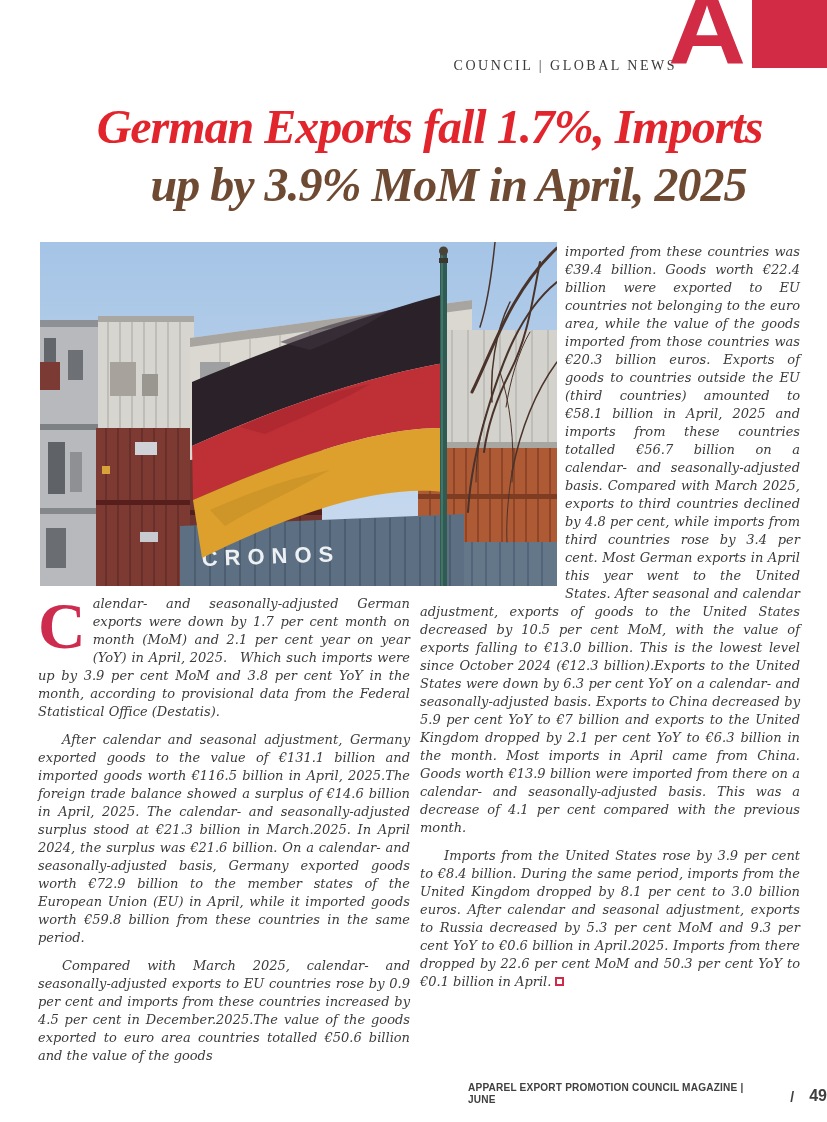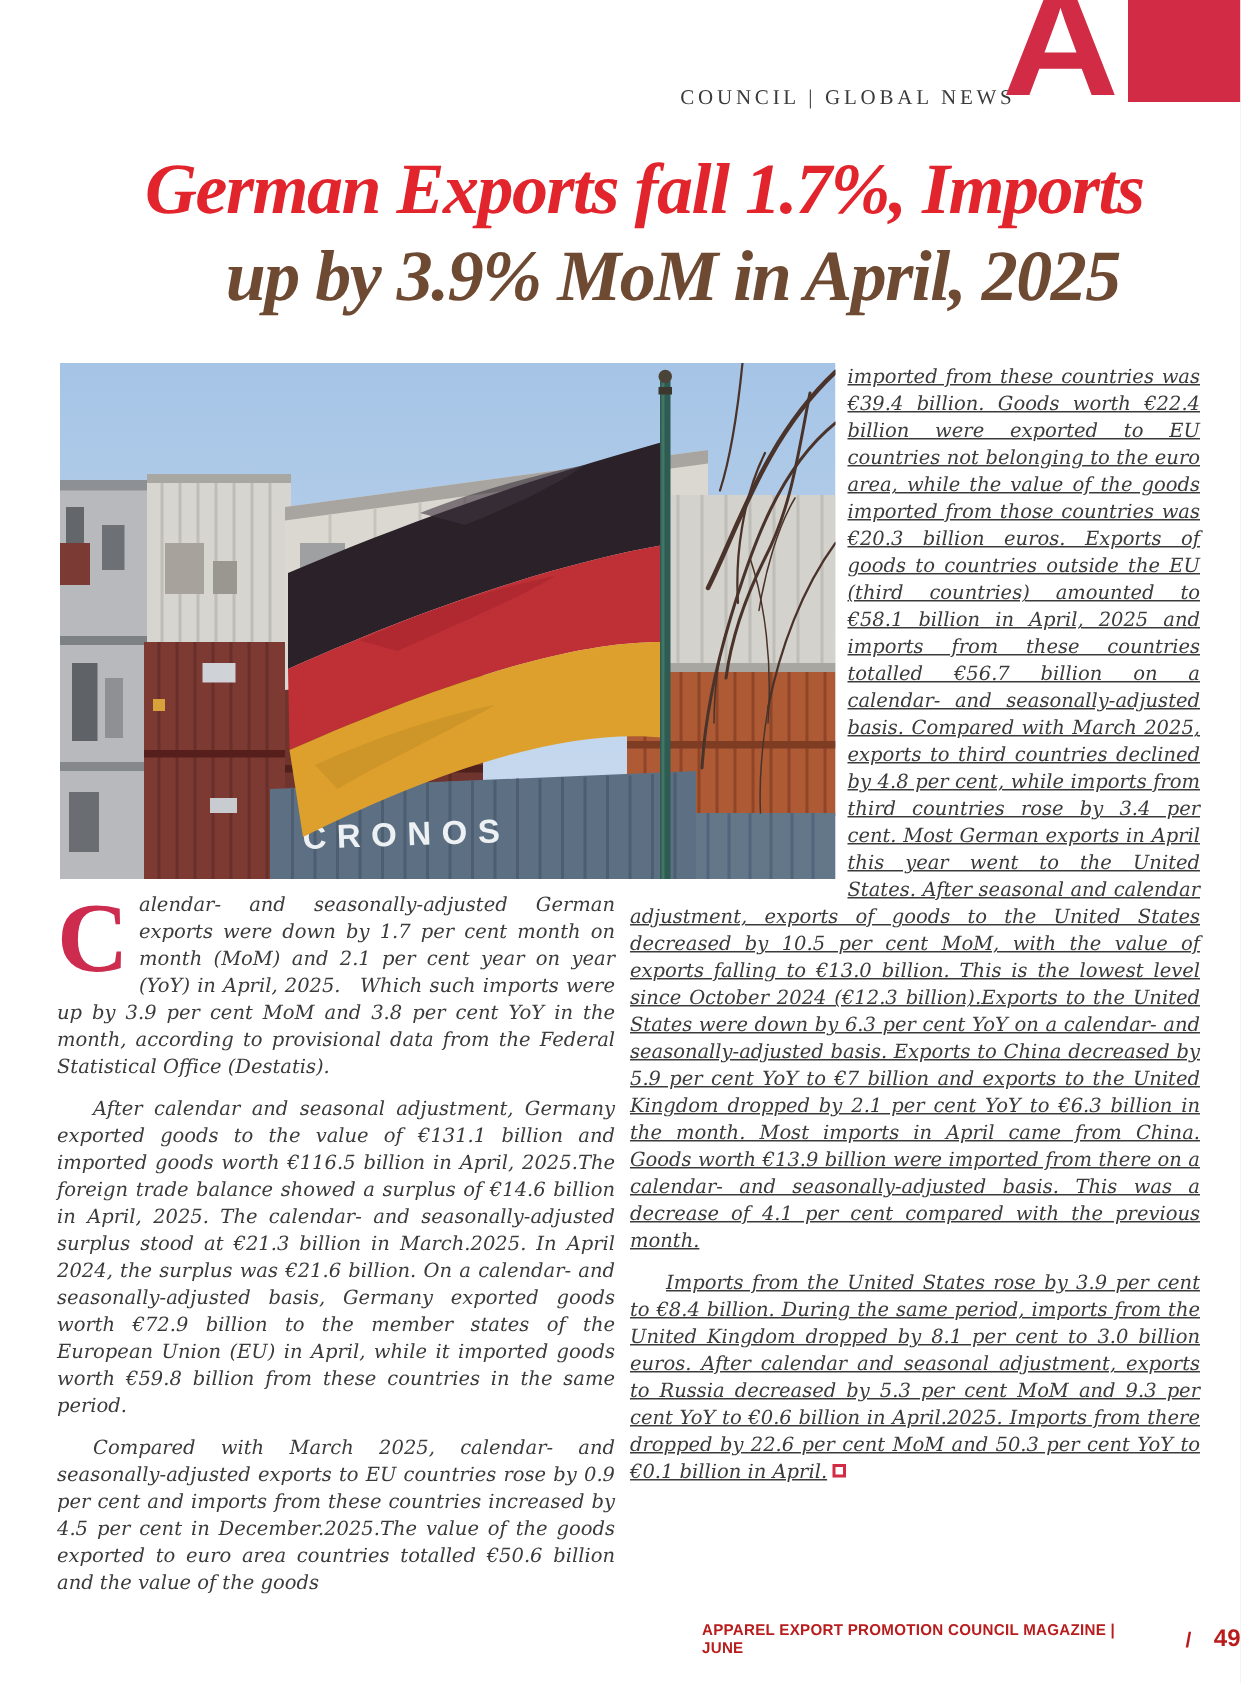--- a/index.html
+++ b/index.html
@@ -53,42 +53,42 @@
   .col{
     position:absolute;
     font-size:13px;line-height:18px;
     color:var(--body-text,#3b3b3b);
     font-style:italic;
     text-align:justify;
   }
   .col p{margin:0;}
   .col p + p{margin-top:10px;}
   .left-col{left:38px;top:595px;width:372px;}
-  .right-col{left:420px;top:243px;width:380px;text-decoration:underline;}
+  .right-col{left:420px;top:243px;width:380px;}
   .photo-spacer{float:left;width:145px;height:358px;}
   .indent{text-indent:24px;}
   .drop-cap{
     float:left;
     font-family:"Liberation Serif", serif;
     font-style:normal;font-weight:700;
     font-size:66px;line-height:54px;
     padding:4px 7px 0 0;
     color:var(--drop-cap-red,#ce2c4e);
   }
   .end-marker{
     display:inline-block;width:5px;height:5px;
     border:2px solid var(--accent-red,#c12b3b);
     background:#fff;margin-left:4px;vertical-align:baseline;
   }
   
   .footer{
     position:absolute;left:468px;top:1081px;
-    display:flex;align-items:center;gap:15px;
+    display:flex;align-items:flex-end;gap:15px;
     font-family:"Liberation Sans", sans-serif;
-    font-weight:700;color:#b91c1c;
+    font-weight:700;color:#404040;
   }
   .footer .label{font-size:10.5px;letter-spacing:.2px;transform:scaleX(.96);transform-origin:left;}
   .footer .sep{font-size:14px;}
   .footer .num{font-size:16px;}
 </style>
 </head>
 <body>
 
 <div class="page">
 

